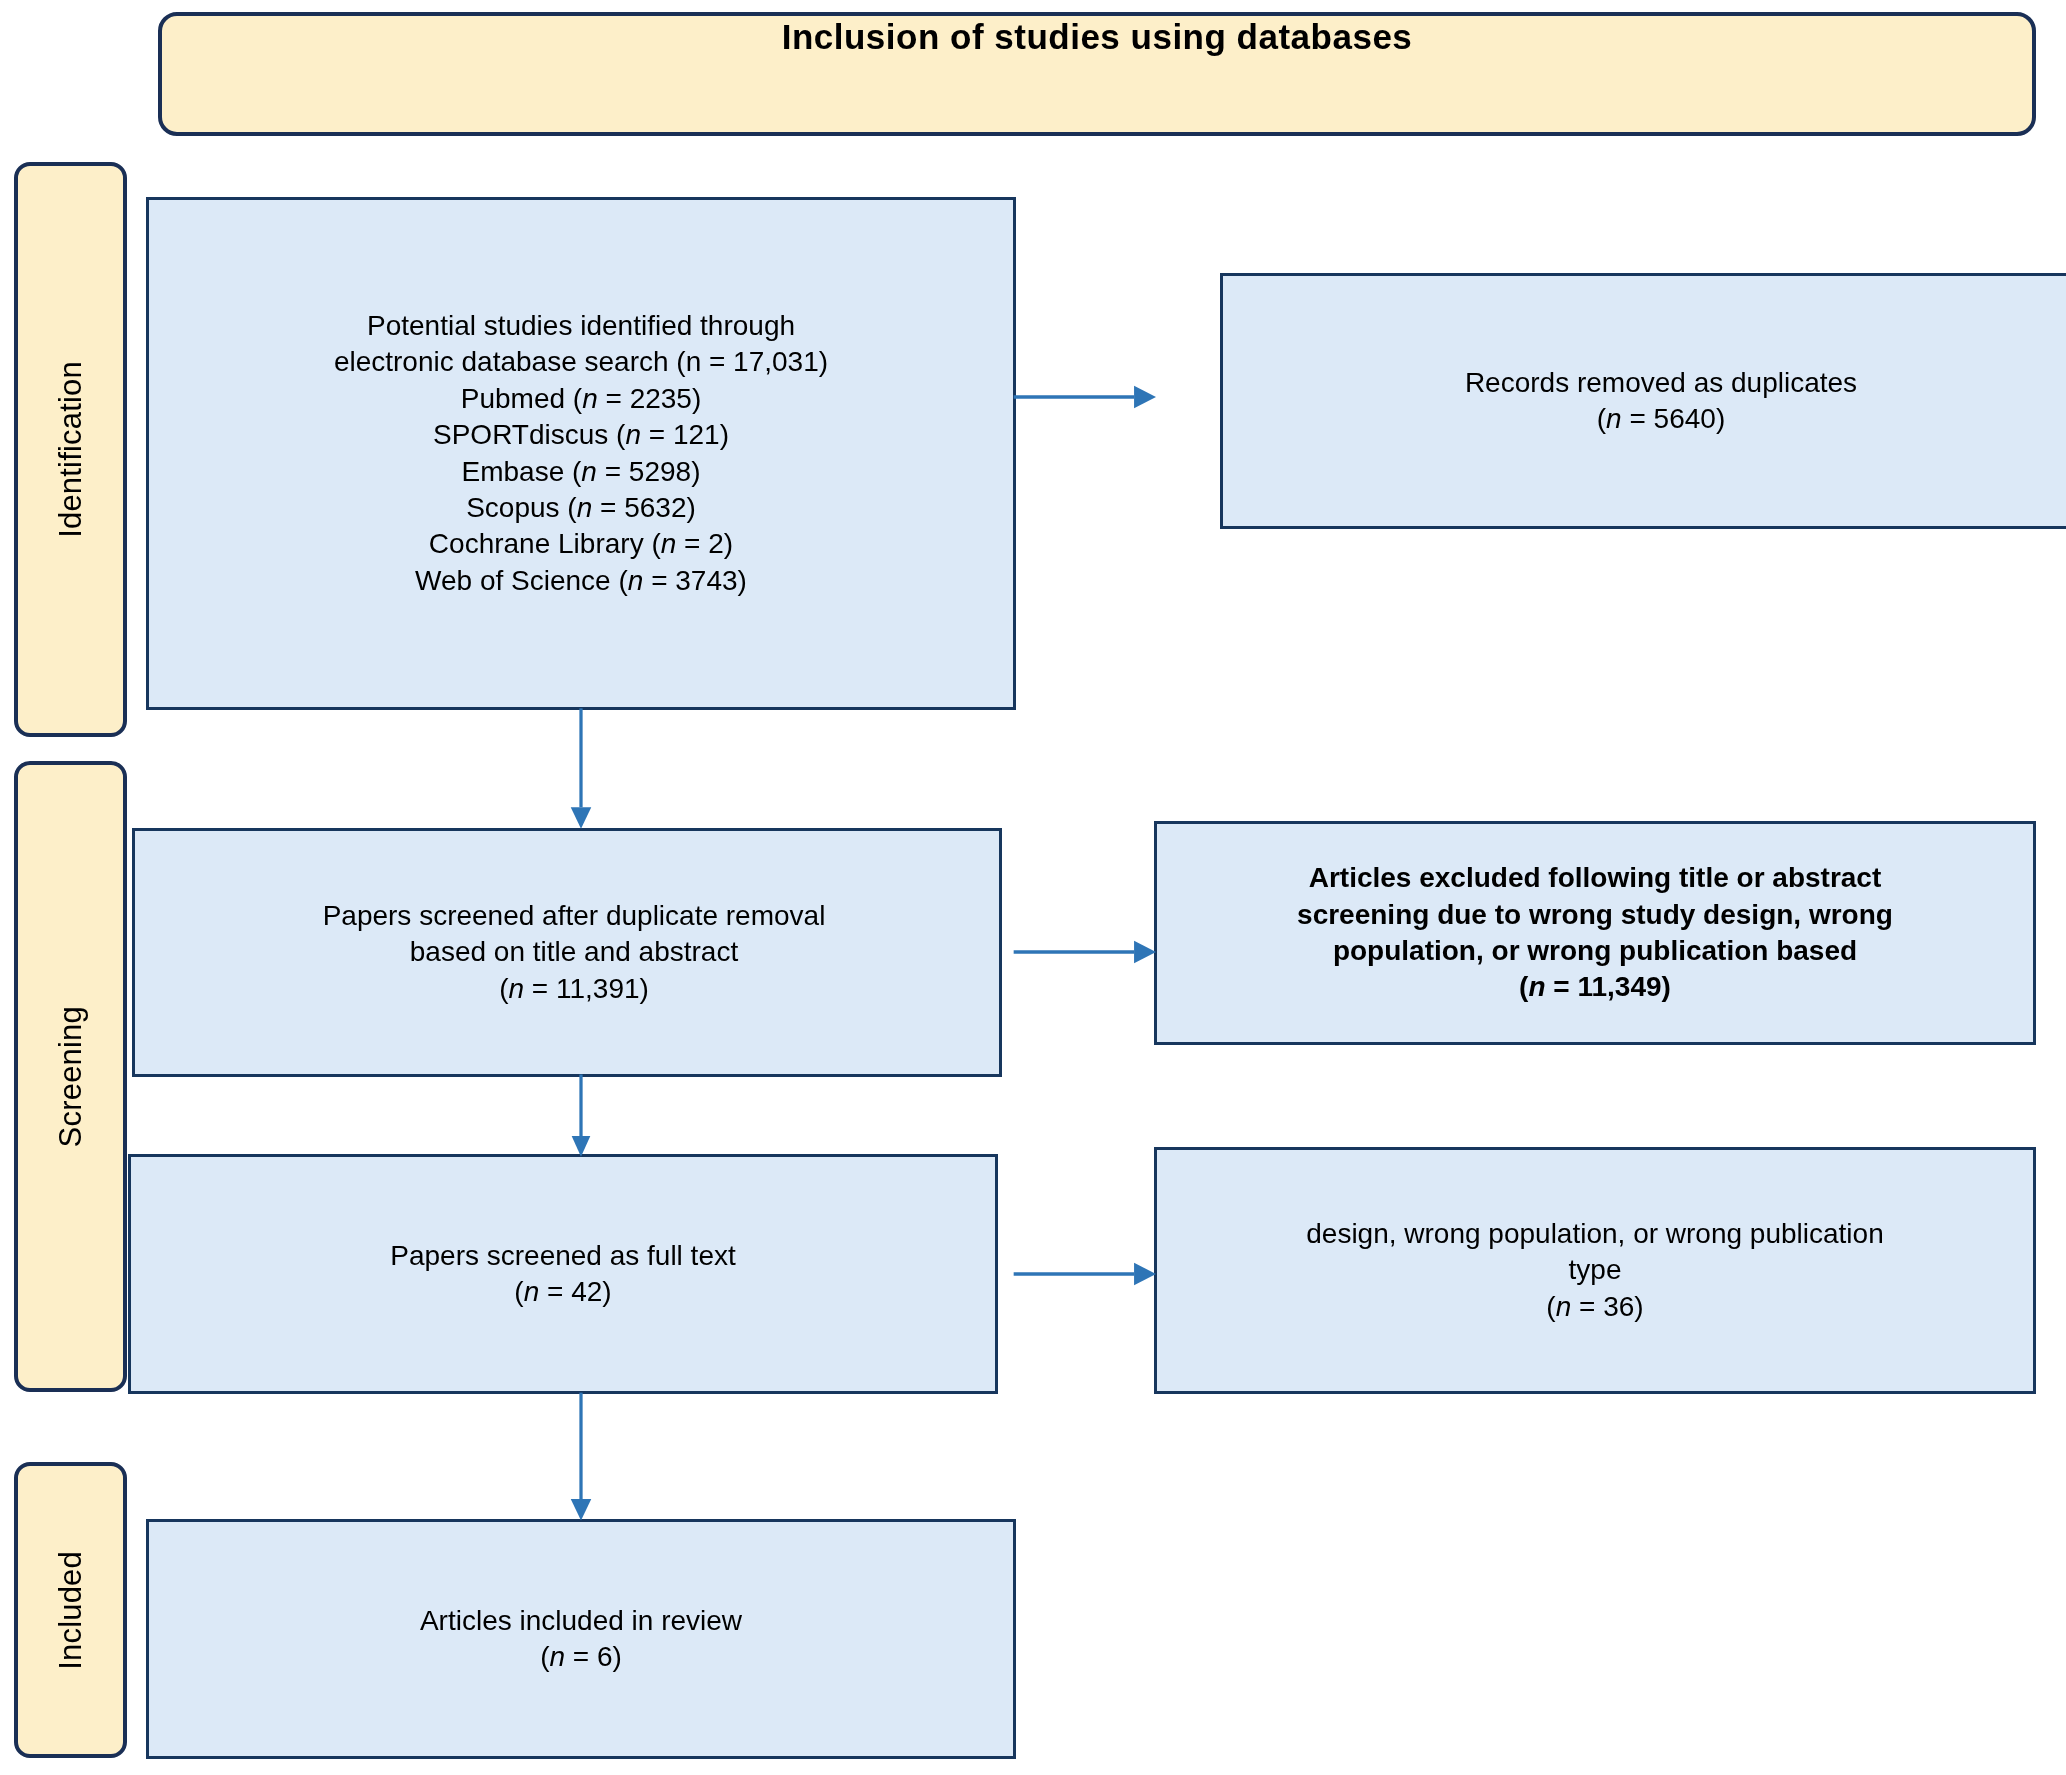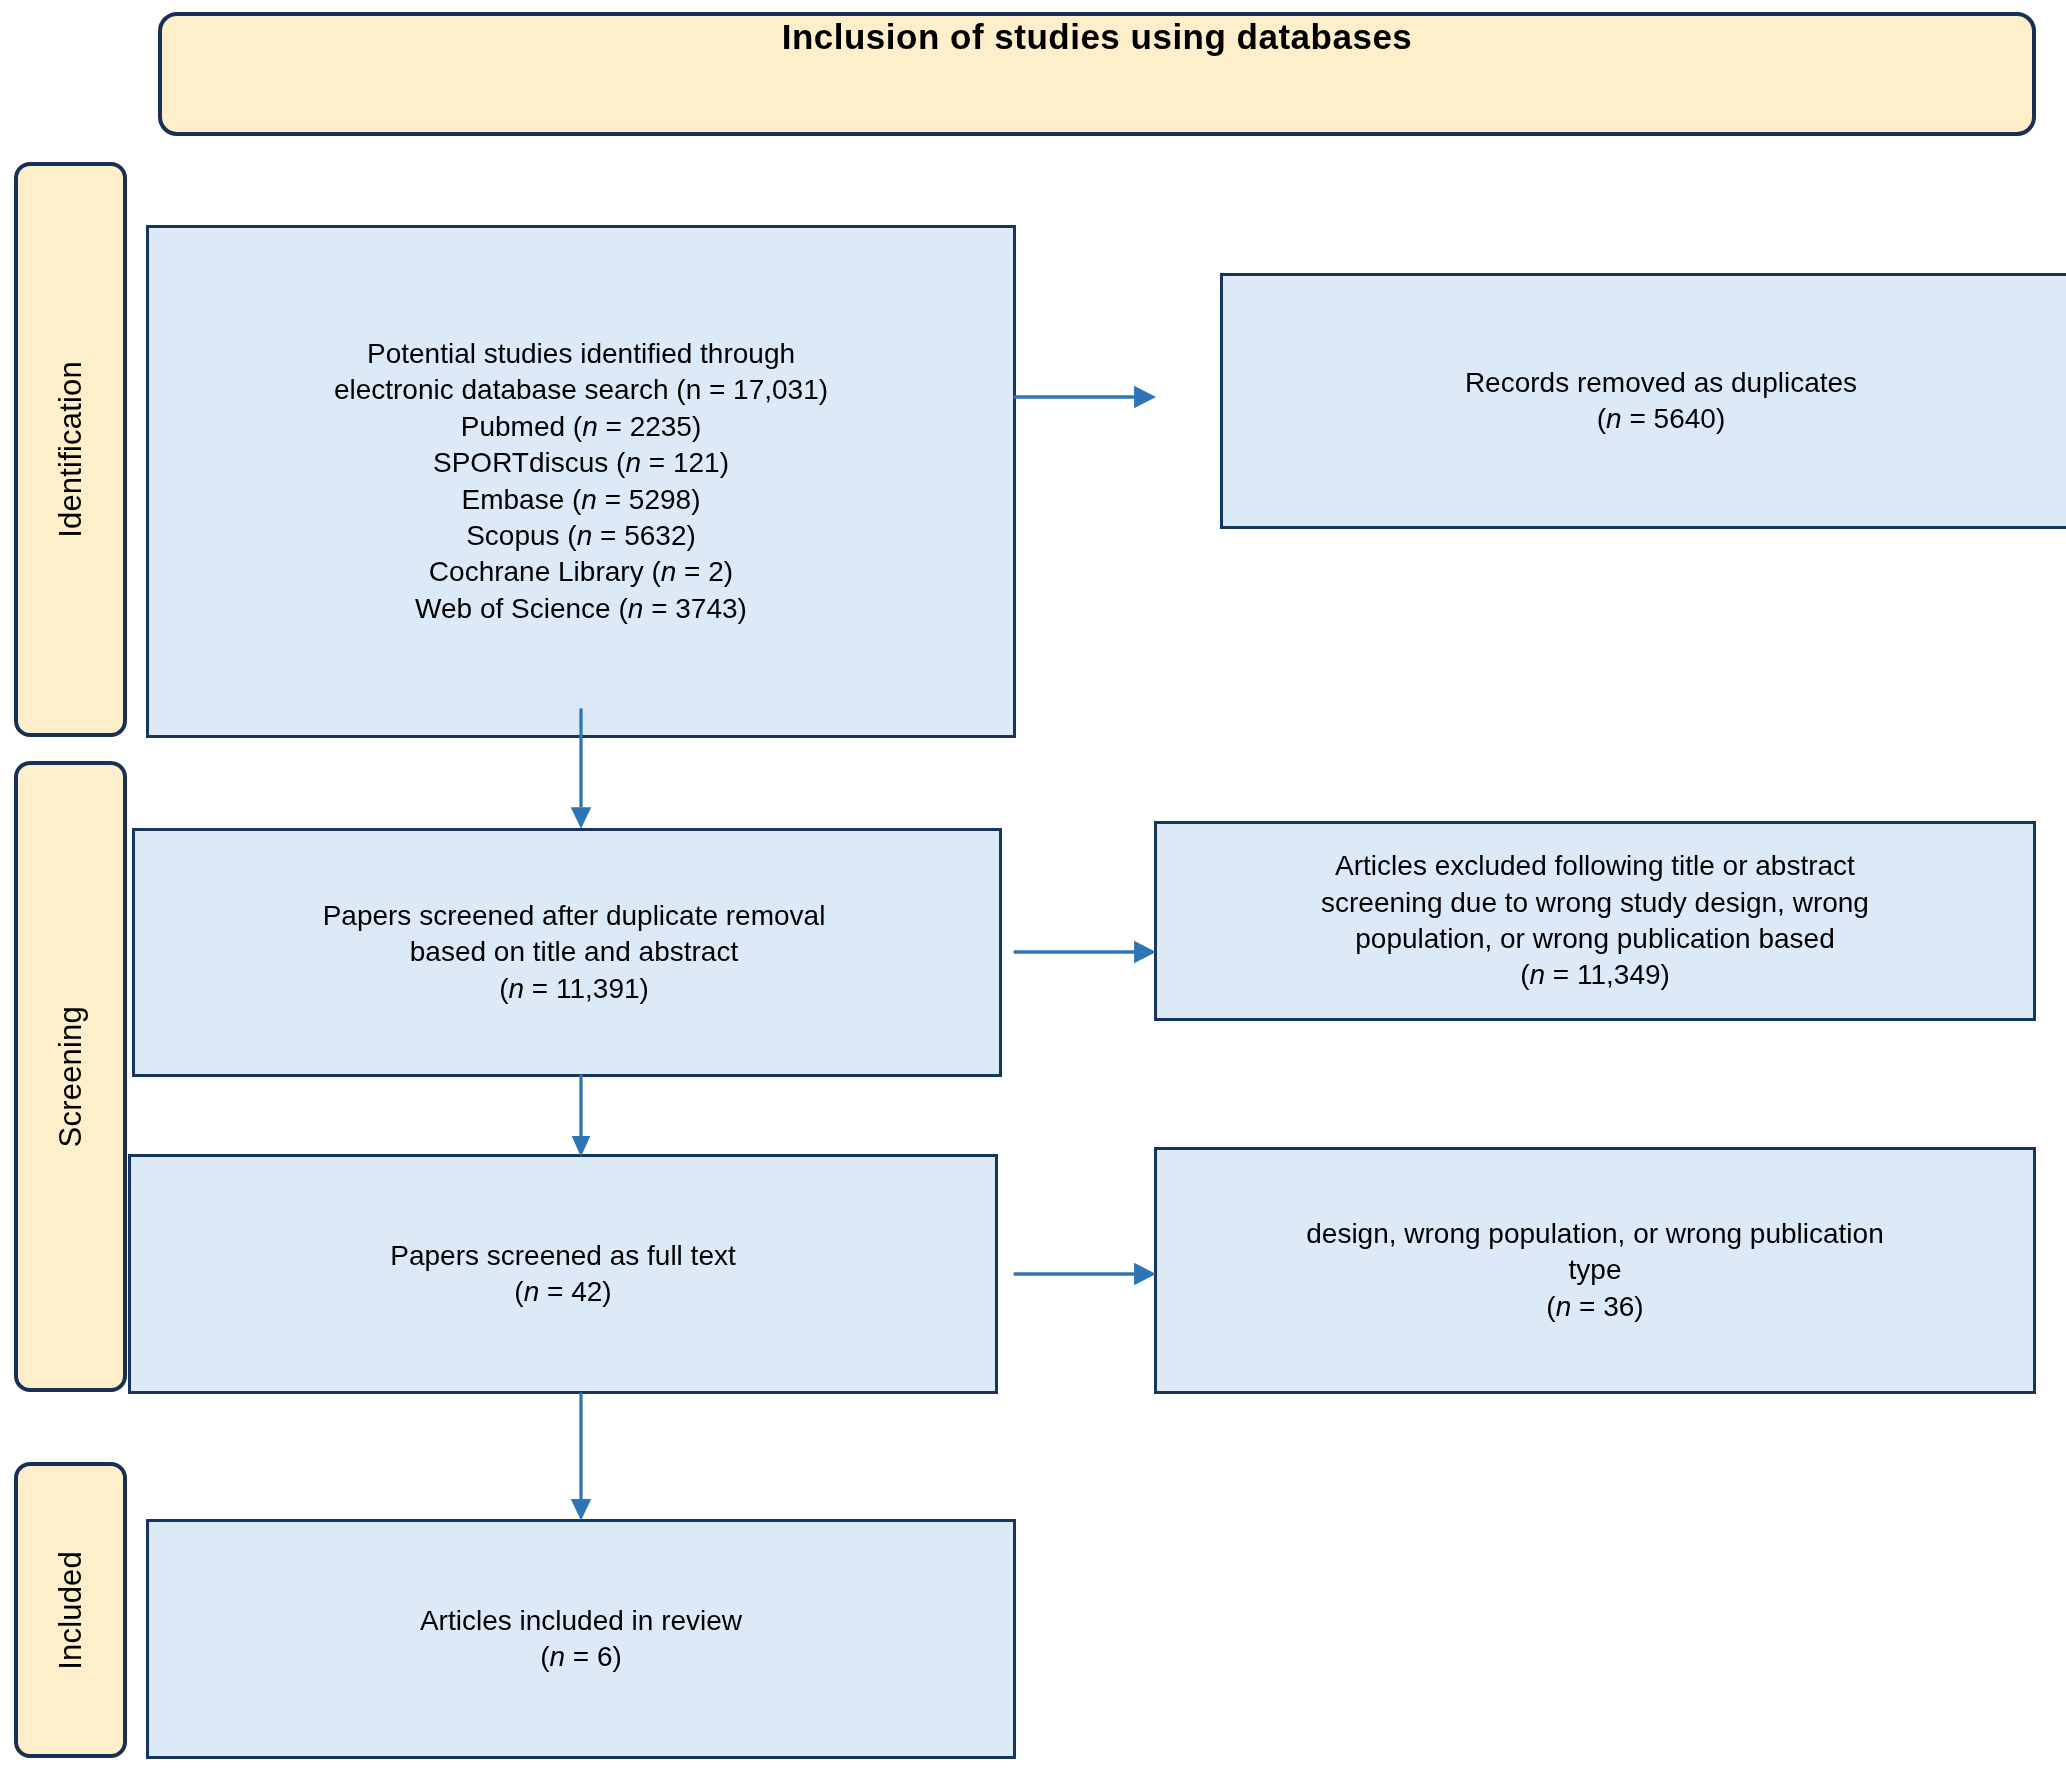--- a/index.html
+++ b/index.html
@@ -69,21 +69,21 @@
 </div>
 
 <div class="phase" style="left:14px;top:761px;width:113px;height:631px;">
   <span class="phase-label">Screening</span>
 </div>
 
 <div class="phase" style="left:14px;top:1462px;width:113px;height:296px;">
   <span class="phase-label">Included</span>
 </div>
 
-<div class="node" style="left:146px;top:197px;width:870px;height:513px;margin-top:28px;">
+<div class="node" style="left:146px;top:197px;width:870px;height:513px;">
   <div class="node-text">
       <div>Potential studies identified through</div>
       <div>electronic database search (n = 17,031)</div>
       <div>Pubmed (<span class="ital">n</span> = 2235)</div>
       <div>SPORTdiscus (<span class="ital">n</span> = 121)</div>
       <div>Embase (<span class="ital">n</span> = 5298)</div>
       <div>Scopus (<span class="ital">n</span> = 5632)</div>
       <div>Cochrane Library (<span class="ital">n</span> = 2)</div>
       <div>Web of Science (<span class="ital">n</span> = 3743)</div>
     </div>
@@ -97,21 +97,21 @@
 </div>
 
 <div class="node" style="left:132px;top:828px;width:870px;height:249px;padding-left:28px;">
   <div class="node-text">
       <div>Papers screened after duplicate removal</div>
       <div>based on title and abstract</div>
       <div>(<span class="ital">n</span> = 11,391)</div>
     </div>
 </div>
 
-<div class="node" style="left:1154px;top:821px;width:882px;height:200px;">
+<div class="node" style="left:1154px;top:821px;width:882px;height:224px;font-weight:bold;">
   <div class="node-text">
       <div>Articles excluded following title or abstract</div>
       <div>screening due to wrong study design, wrong</div>
       <div>population, or wrong publication based</div>
       <div>(<span class="ital">n</span> = 11,349)</div>
     </div>
 </div>
 
 <div class="node" style="left:128px;top:1154px;width:870px;height:240px;justify-content:flex-end;">
   <div class="node-text">

